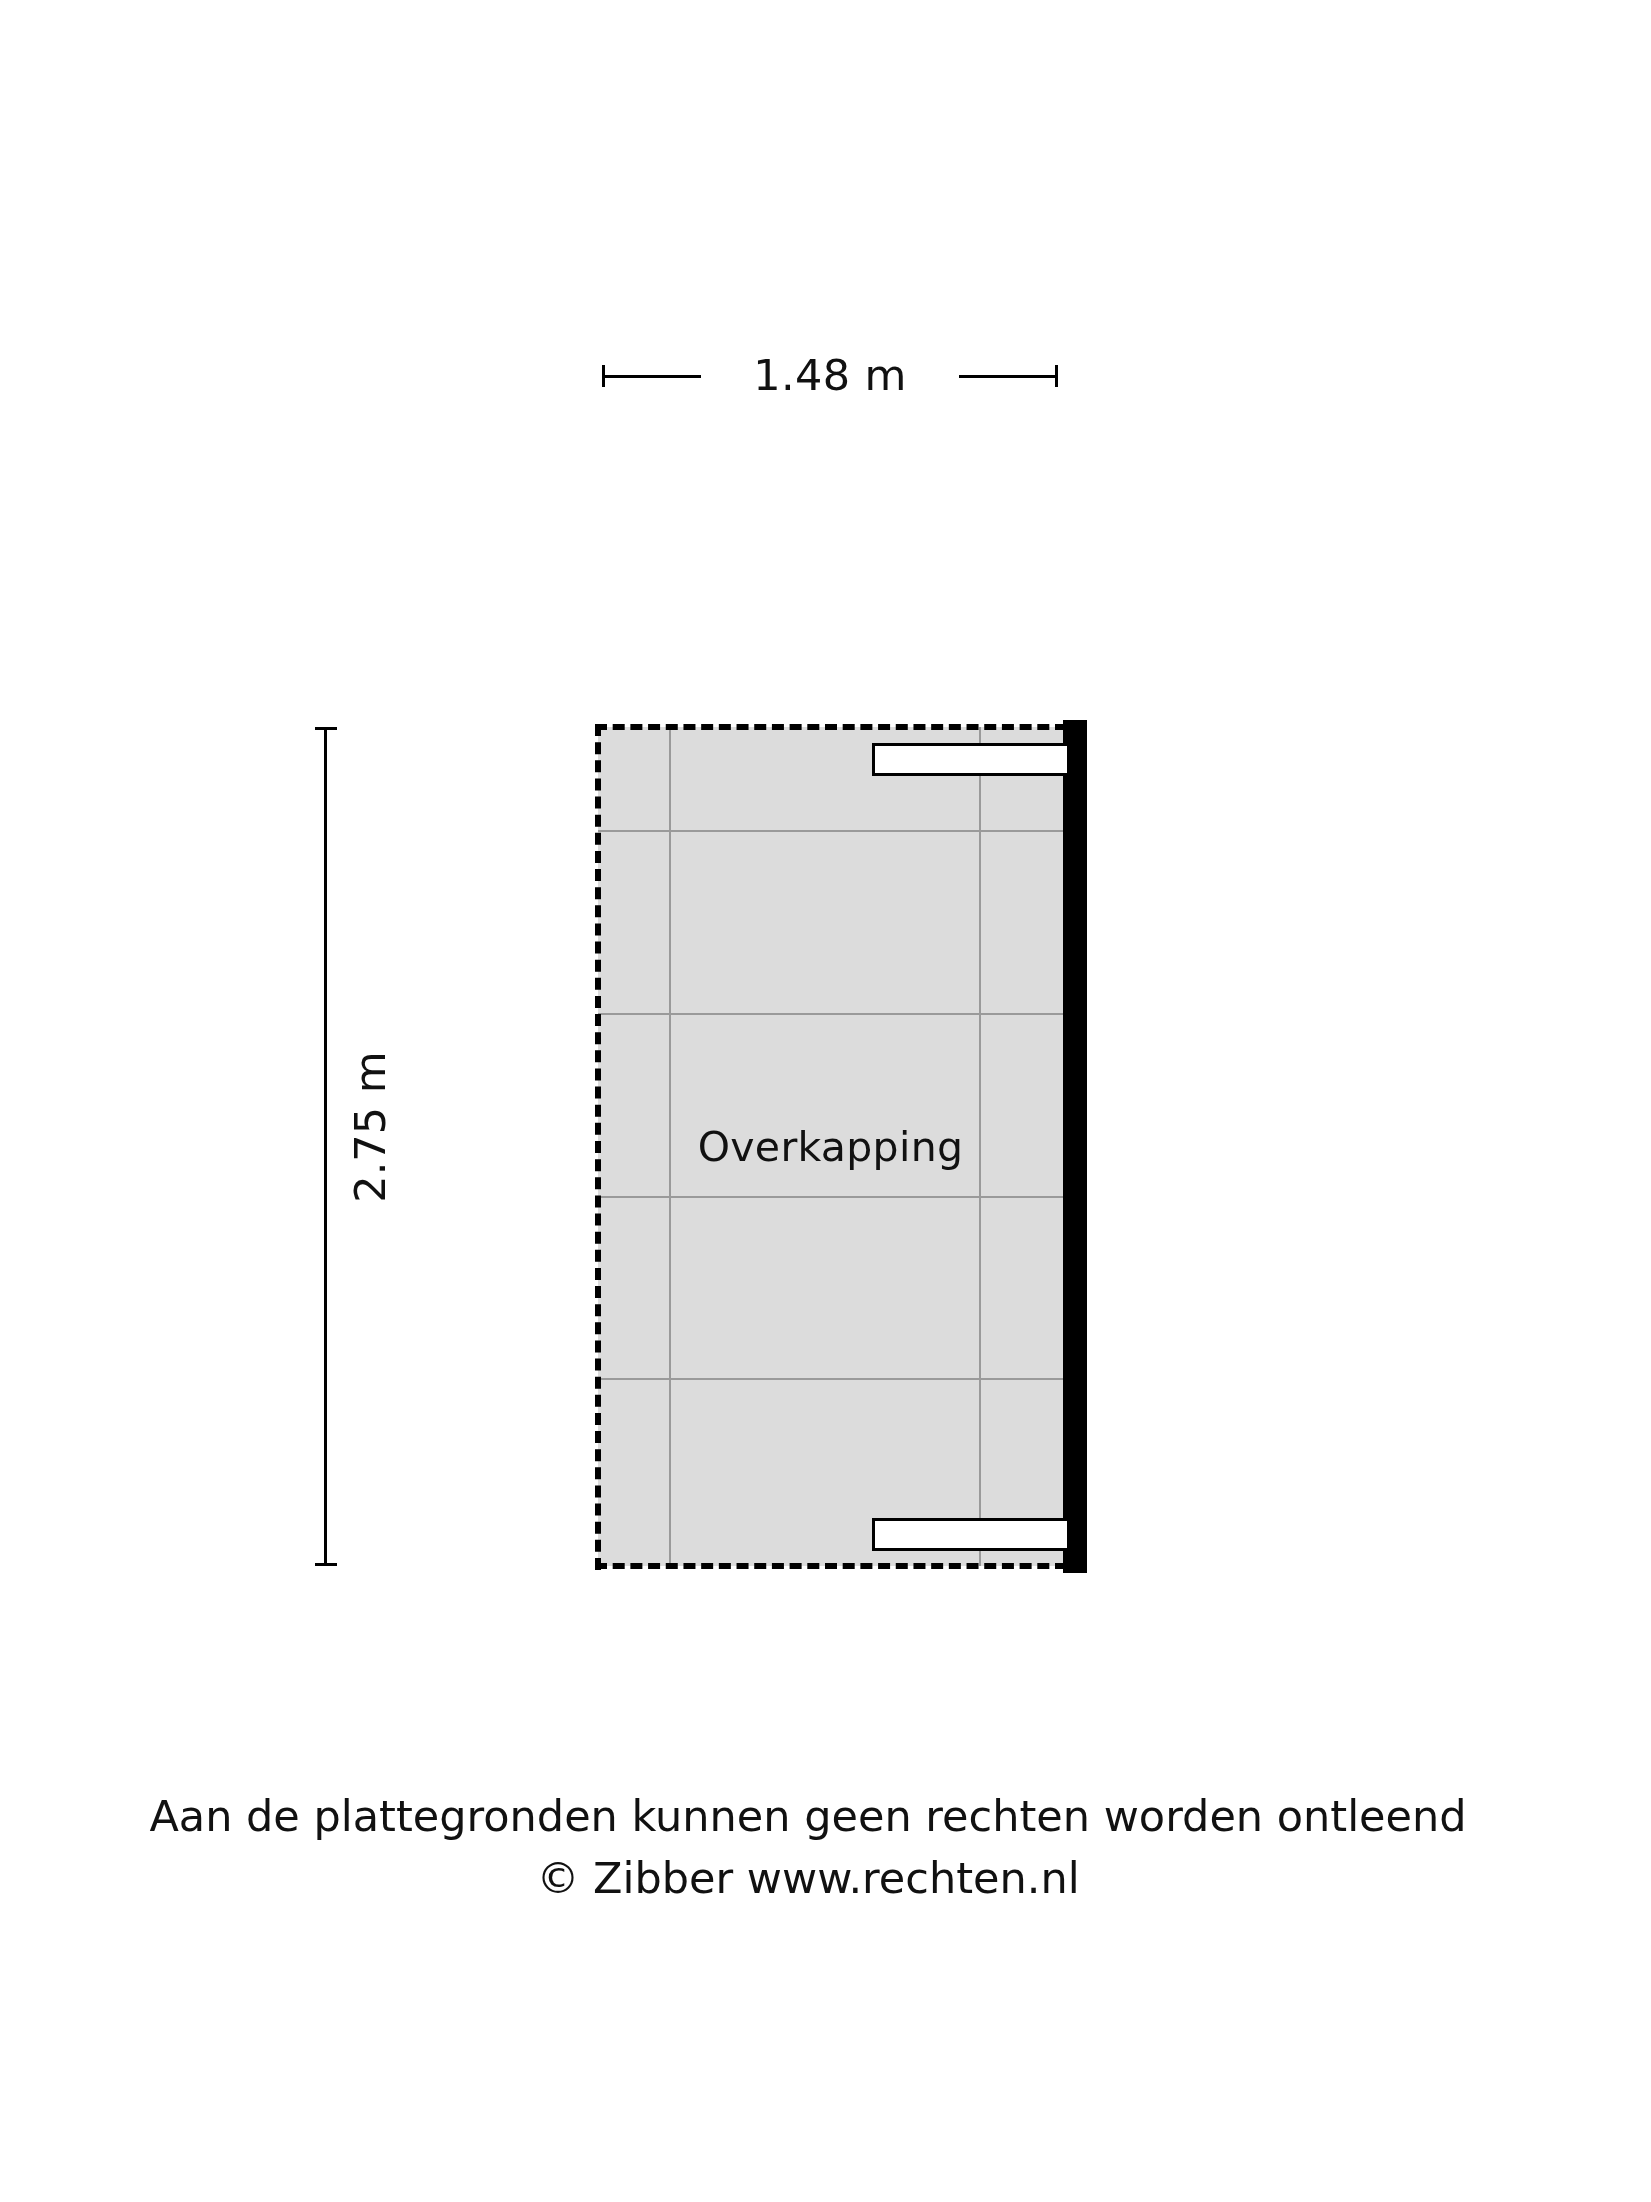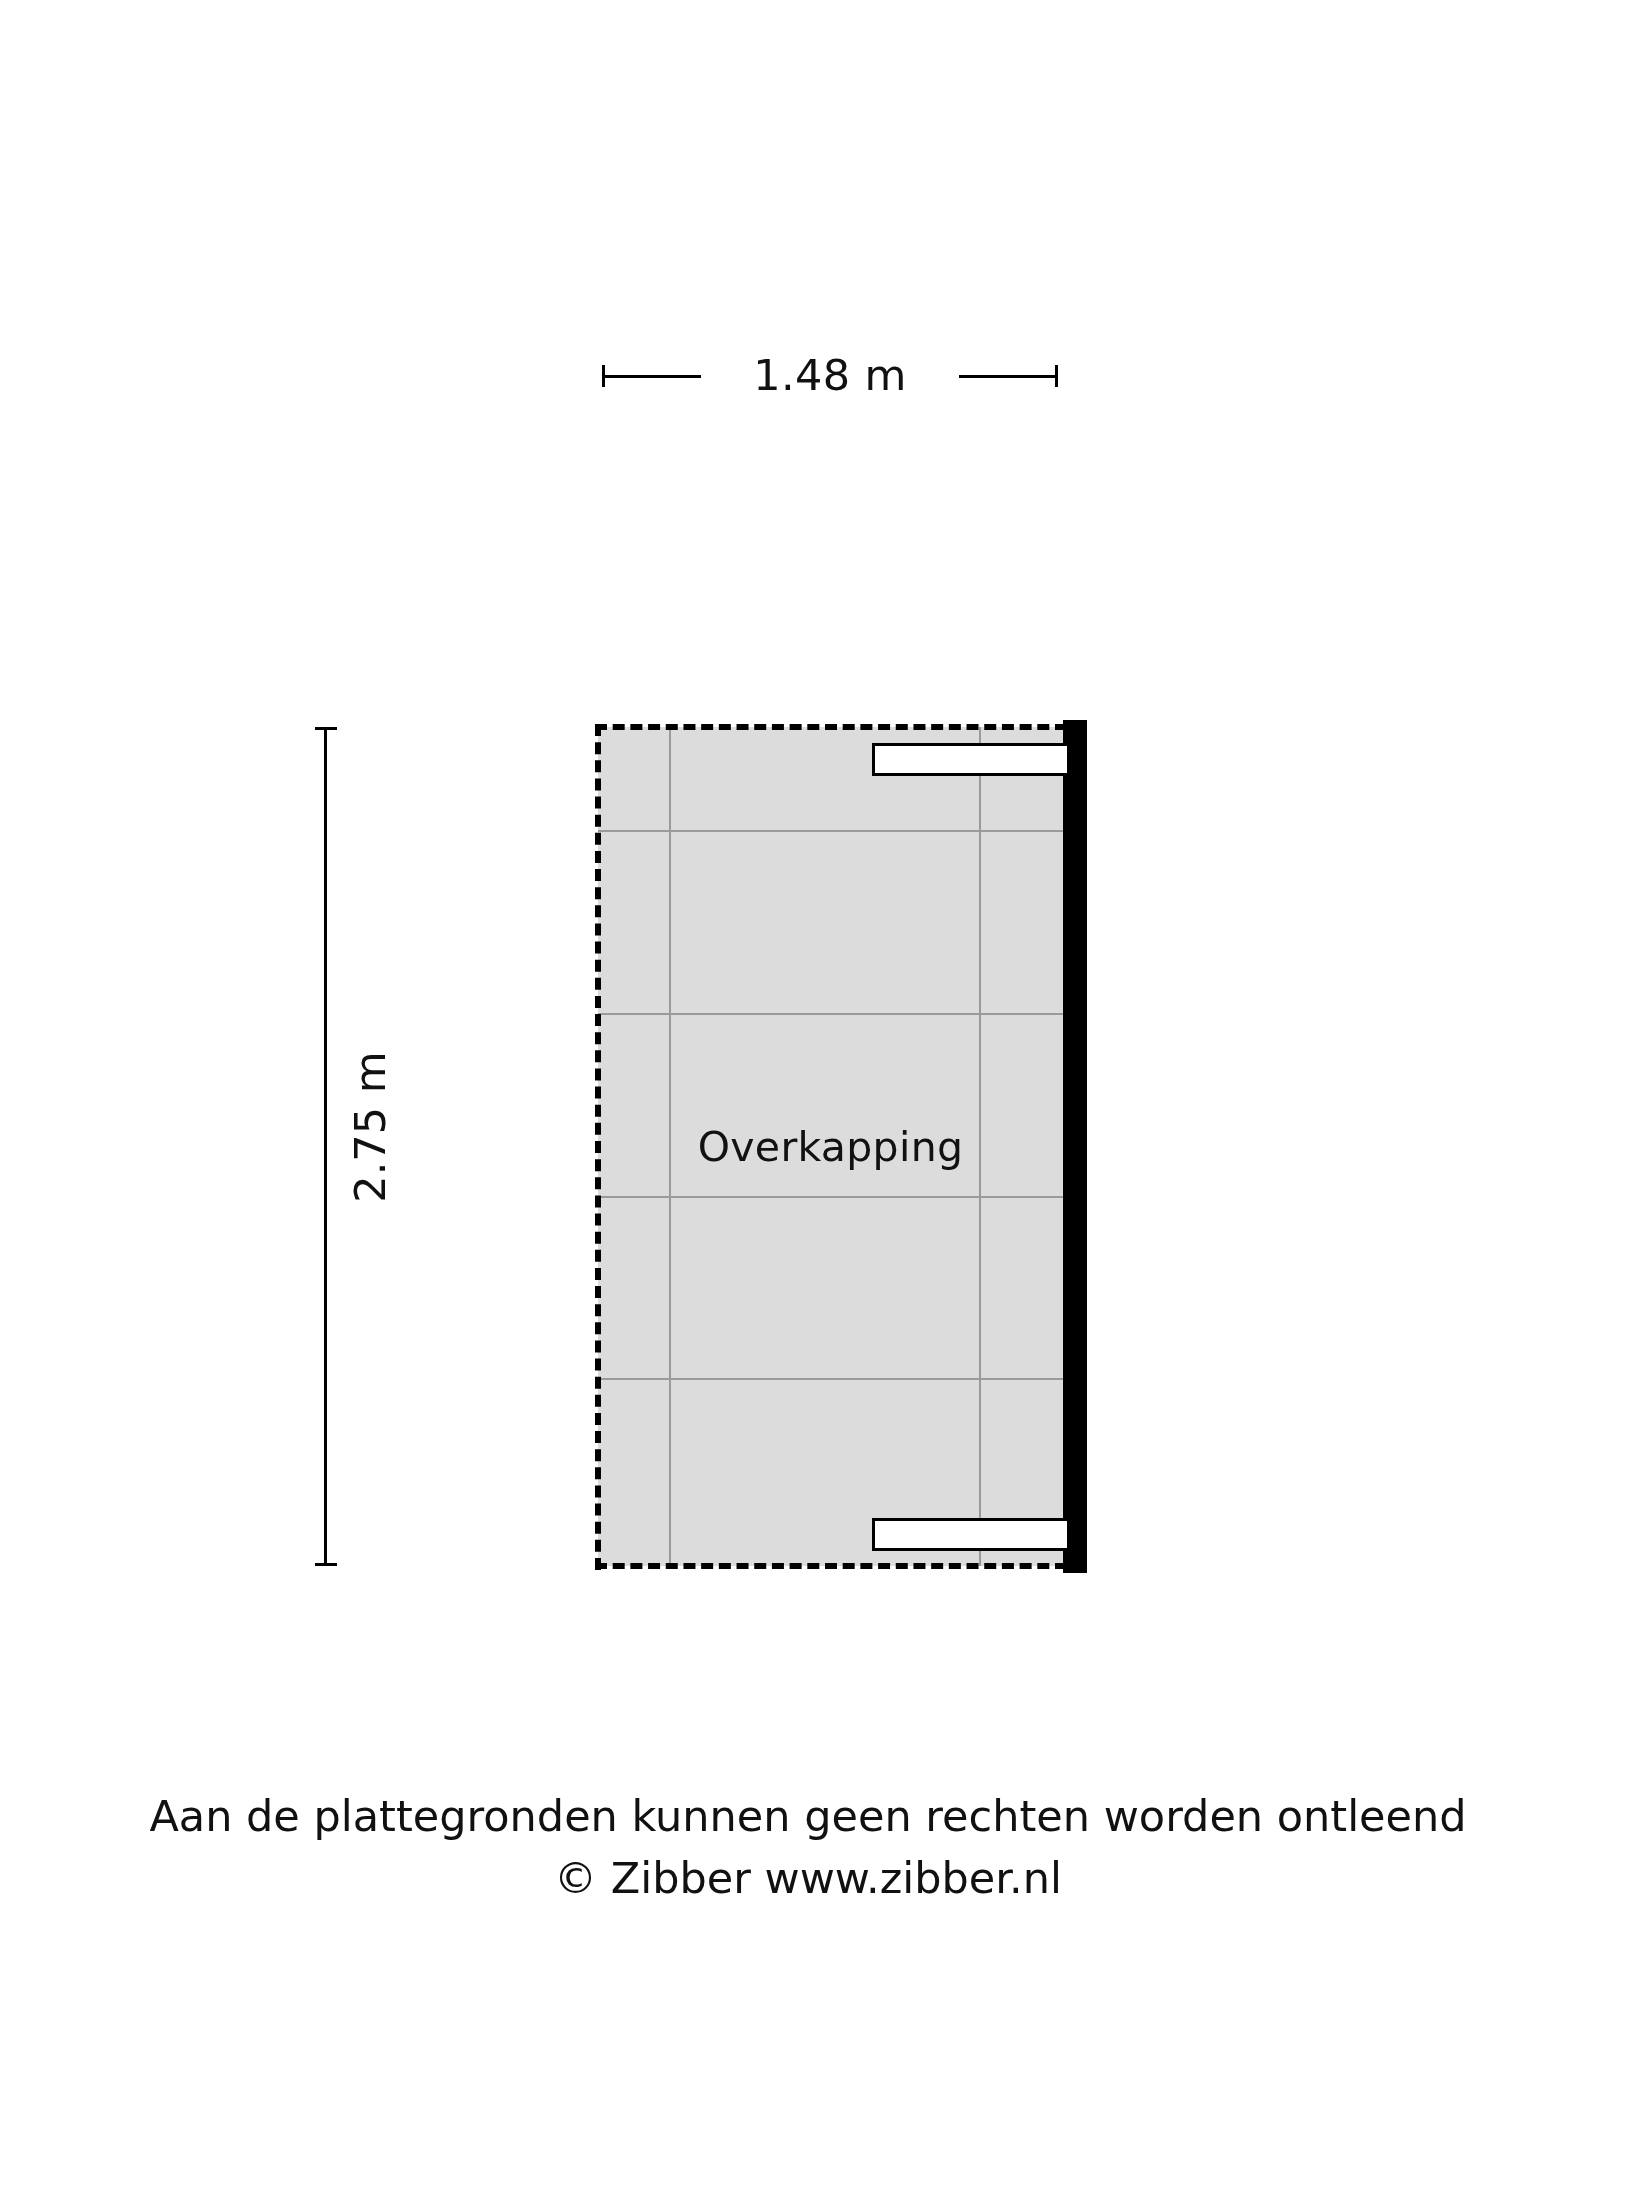--- a/index.html
+++ b/index.html
@@ -233,17 +233,17 @@
     <div class="wall-right"></div>
 
     <div class="window top"></div>
     <div class="window bottom"></div>
 
     <div class="room-label">Overkapping</div>
   </div>
 
   <div class="footer">
     <span>Aan de plattegronden kunnen geen rechten worden ontleend</span>
-    <span class="line2">© Zibber www.zibber.nl</span>
+    <span class="line2">© Zibber www.rechten.nl</span>
   </div>
 
 </div>
 
 
 </body></html>

